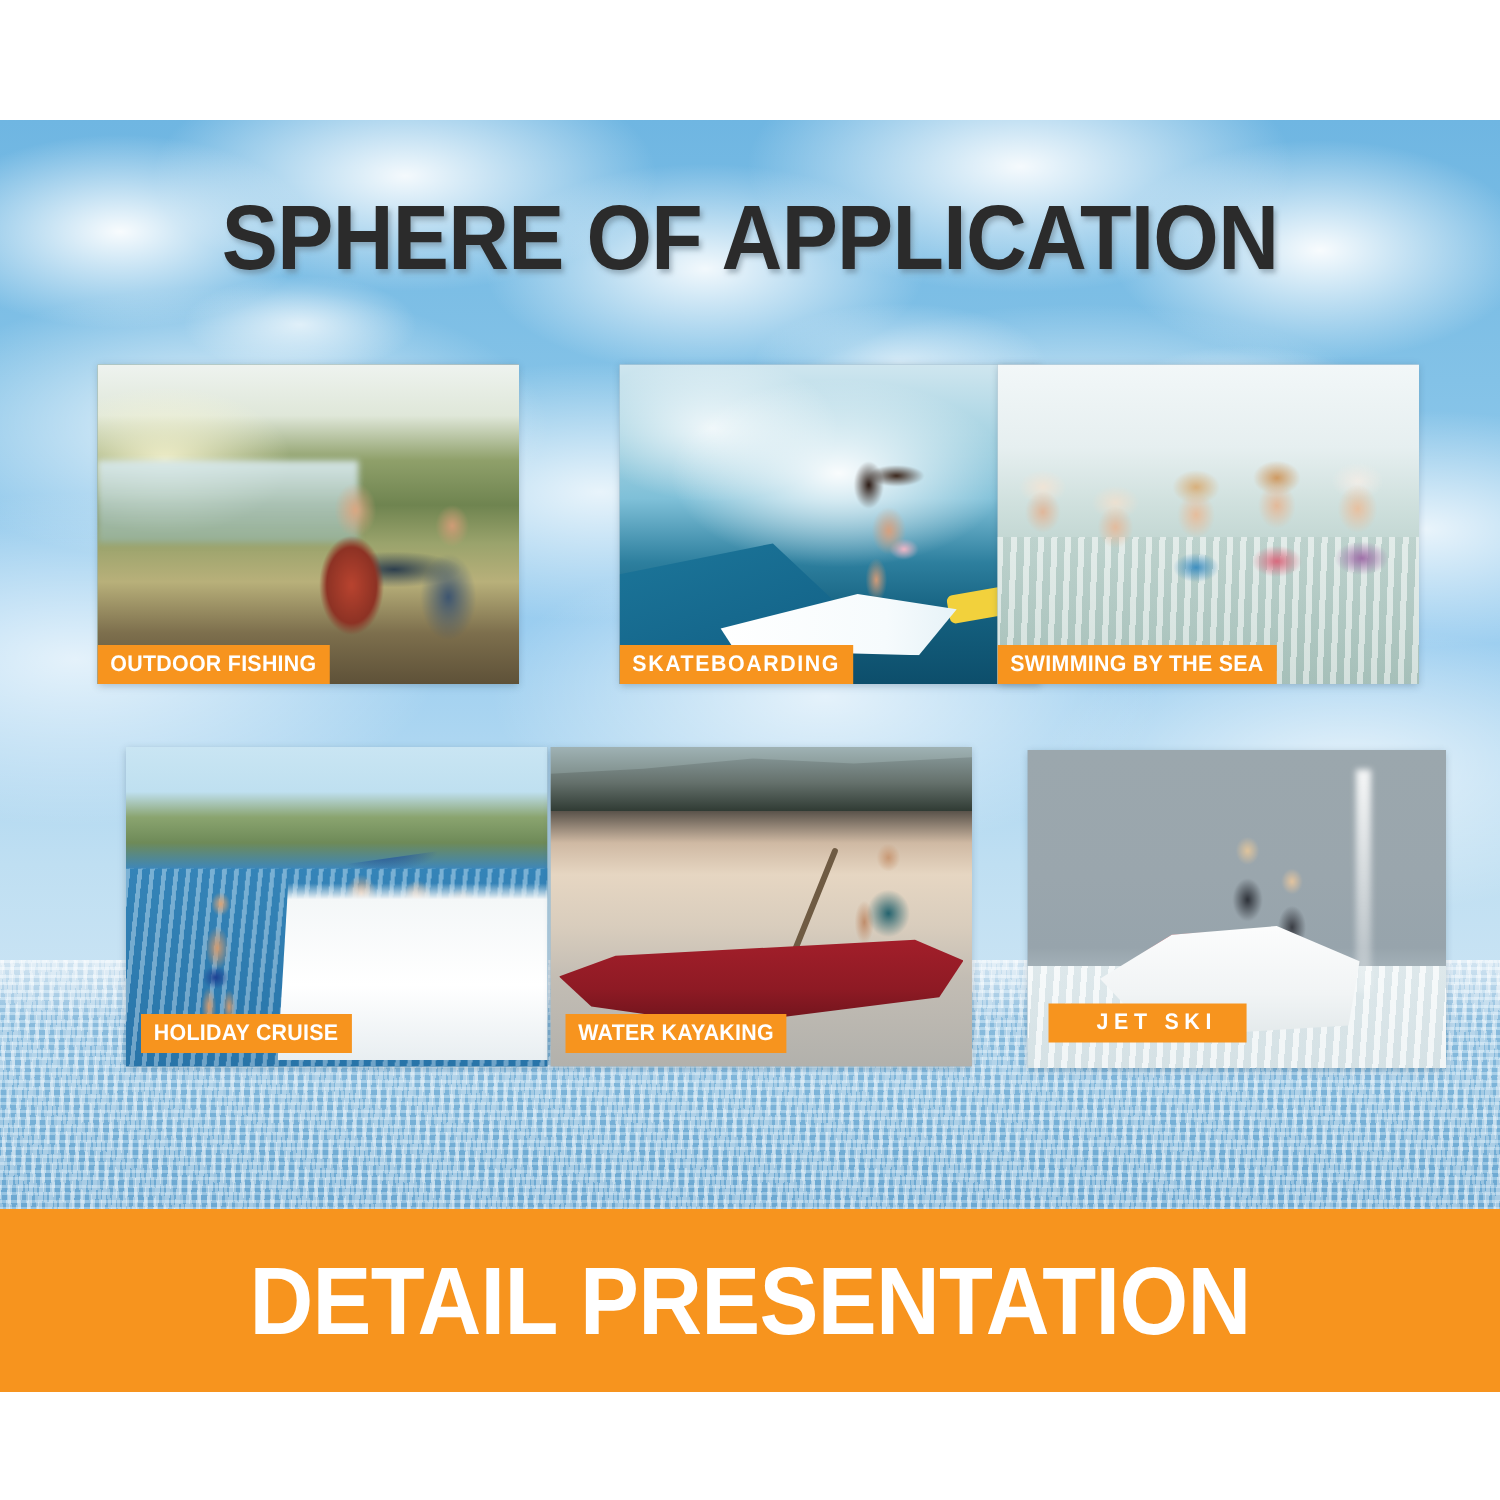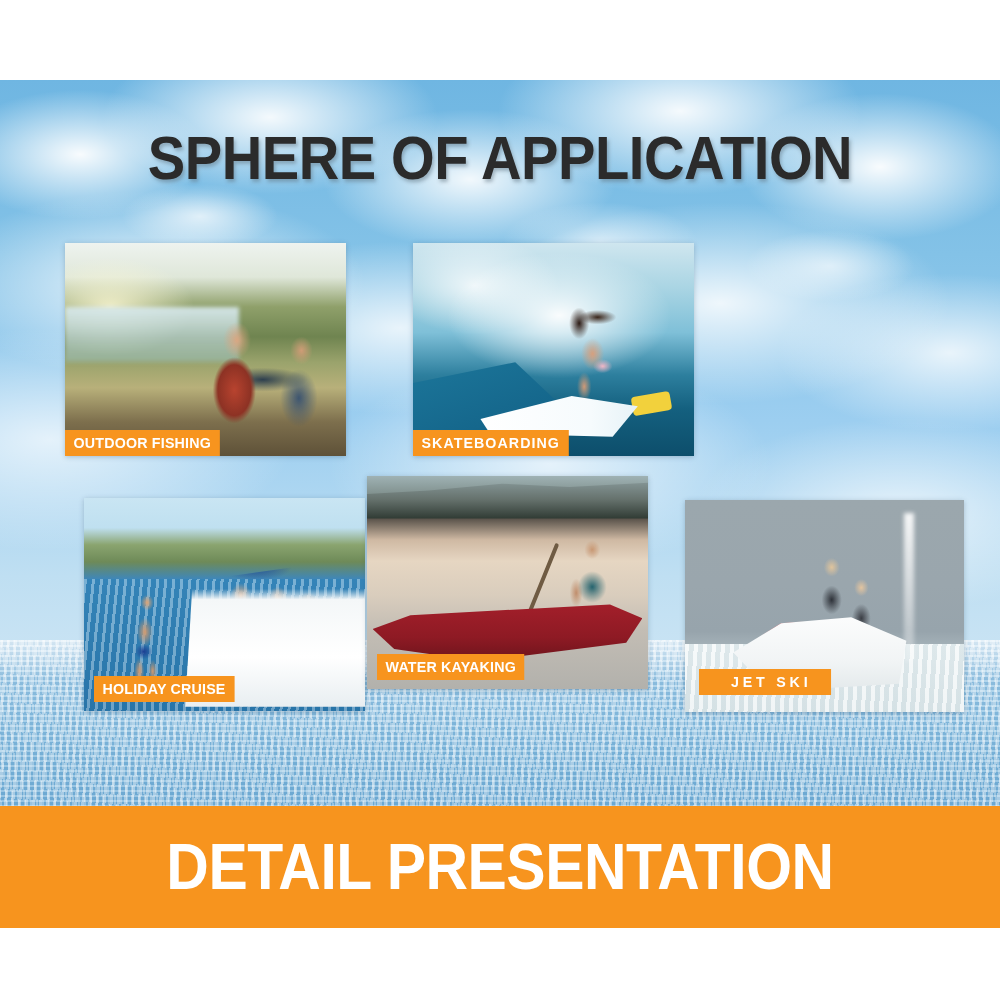--- a/index.html
+++ b/index.html
@@ -94,21 +94,21 @@
     letter-spacing:.2px;
   }
   .badge.sp{letter-spacing:1.1px;}
   .badge.wide{letter-spacing:4px;padding-left:22px;width:108px;}
 
   
   #tile-0{left:65px;  top:163px; width:281px; height:213px;}
   #tile-1{left:365px; top:163px; width:281px; height:213px;margin-left:48px;}
   #tile-2{left:665px; top:163px; width:281px; height:213px;}
   #tile-3{left:84px;  top:418px; width:281px; height:213px;}
-  #tile-4{left:367px; top:396px; width:281px; height:213px;}
+  #tile-4{left:367px; top:418px; width:281px; height:213px;}
   #tile-5{left:685px; top:420px; width:279px; height:212px;}
 
   #badge-0{left:0px; bottom:0px;}
   #badge-1{left:0px; bottom:0px;}
   #badge-2{left:0px; bottom:0px;}
   #badge-3{left:10px; bottom:9px;}
   #badge-4{left:10px; bottom:9px;}
   #badge-5{left:14px; bottom:17px;}
 
   
@@ -319,20 +319,24 @@
     </div>
 
     <div class="tile" id="tile-1">
       <div class="photo ph-surf">
         <div class="surf-girl"></div>
         <div class="surf-board-tip"></div>
       </div>
       <div class="badge sp" id="badge-1">SKATEBOARDING</div>
     </div>
 
+    <div class="tile" id="tile-2">
+      <div class="photo ph-swim"></div>
+      <div class="badge" id="badge-2">SWIMMING BY THE SEA</div>
+    </div>
 
     <div class="tile" id="tile-3">
       <div class="photo ph-cruise">
         <div class="cruise-jumper"></div>
       </div>
       <div class="badge" id="badge-3">HOLIDAY CRUISE</div>
     </div>
 
     <div class="tile" id="tile-4">
       <div class="photo ph-kayak">

